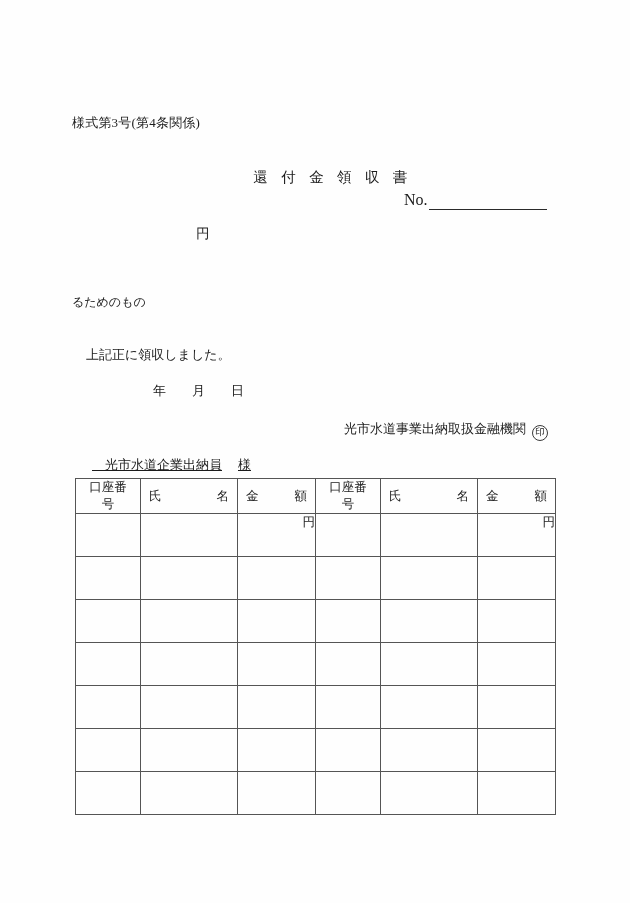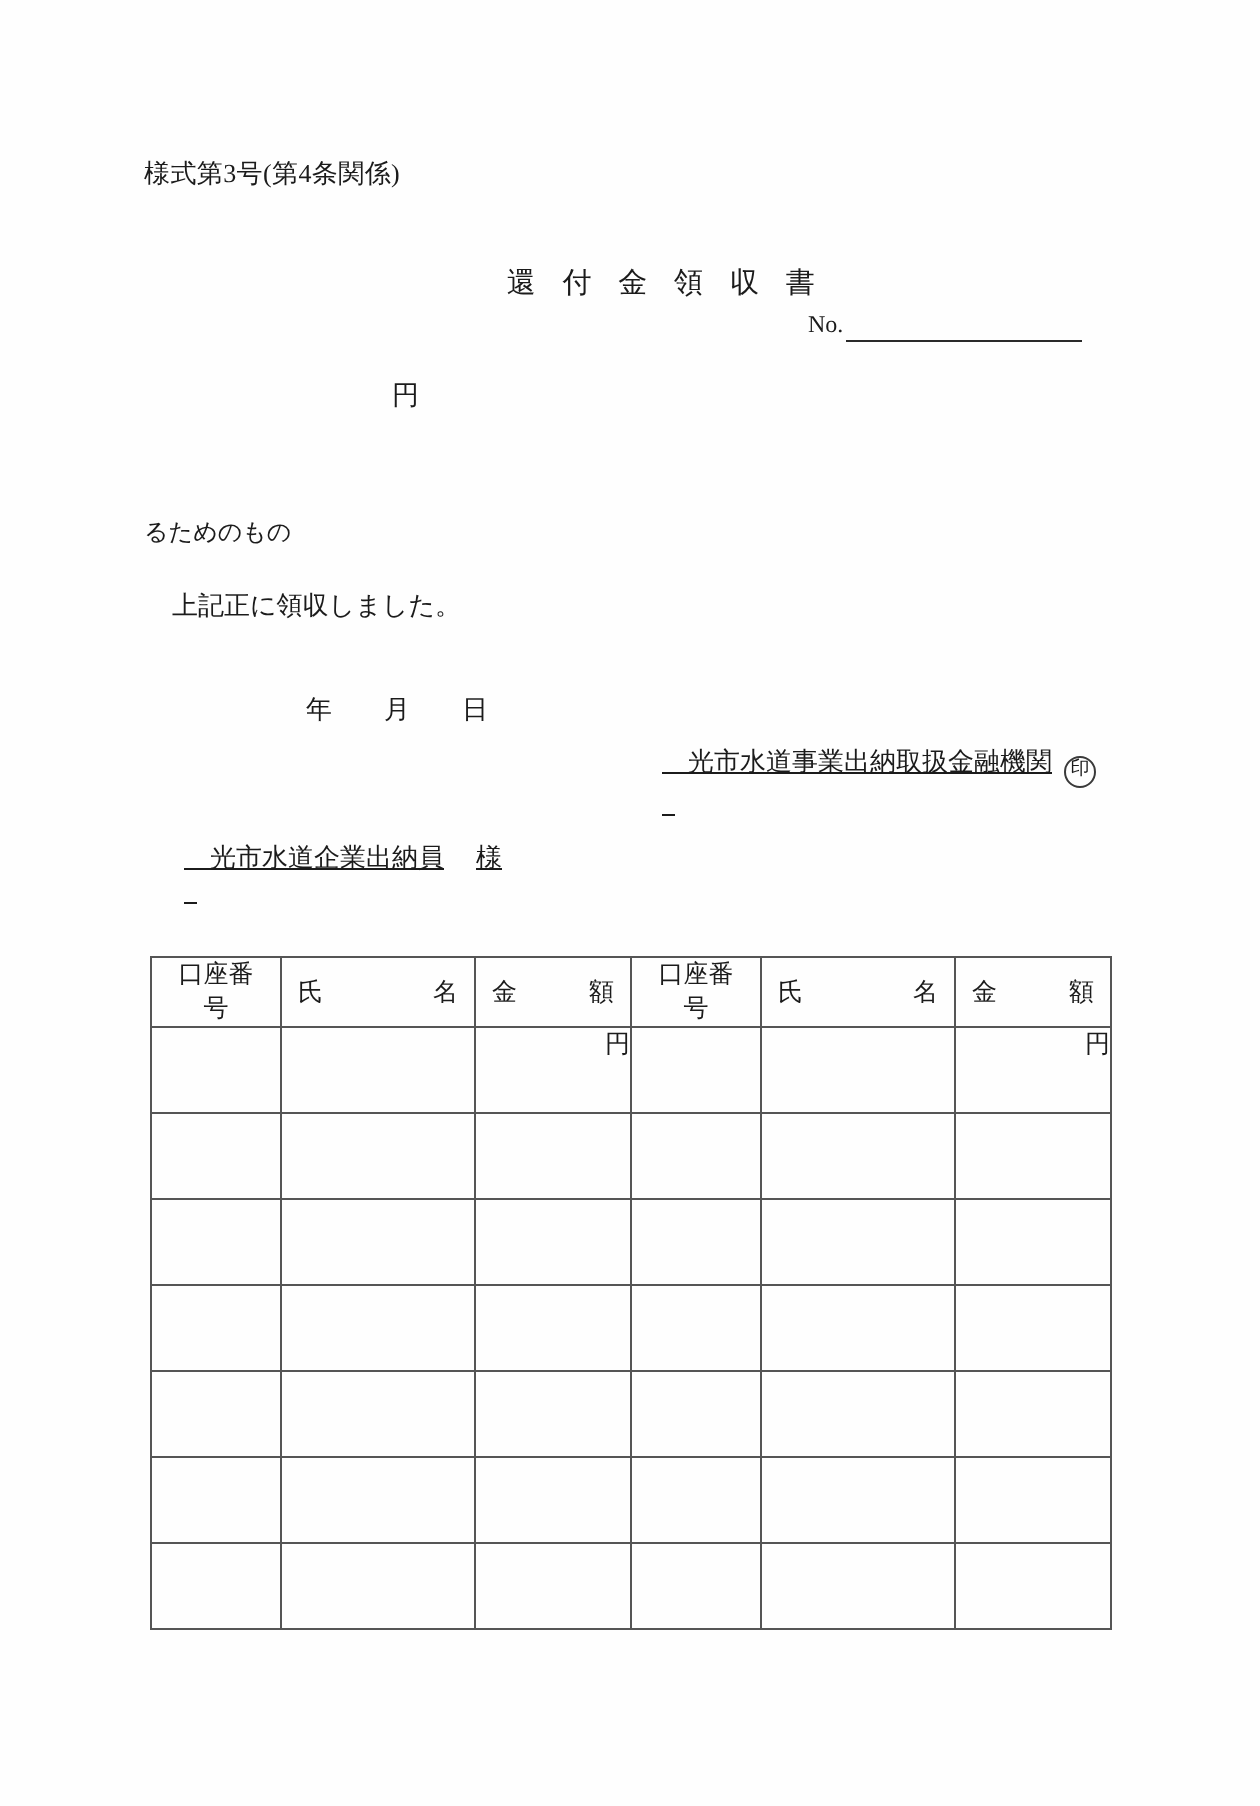--- a/index.html
+++ b/index.html
@@ -15,42 +15,42 @@
   }
   .page {
     position: relative;
     width: 630px;
     height: 903px;
     background: #fefefe;
     overflow: hidden;
   }
 
   
-  .abs { position: absolute; white-space: pre; }
+  .abs { position: absolute; white-space: pre; margin-top: 36px; }
   .form-id {
     left: 72px;
     top: 78px;
     font-size: 13px;
     letter-spacing: 0.2px;
   }
   .doc-title {
     left: 0;
     right: 0;
     top: 115px;
     text-align: center;
     font-size: 14.5px;
     letter-spacing: 0.4px;
     padding-left: 15px;
   }
   .doc-title .sp { display: inline-block; width: 13px; }
 
   .no-line {
     left: 404px;
     top: 155px;
-    font-size: 12px;
+    font-size: 16px;
     display: flex;
     align-items: flex-end;
   }
   .no-label { padding-bottom: 1px; }
   .no-rule {
     display: inline-block;
     width: 118px;
     border-bottom: 1px solid #2a2a2a;
     height: 14px;
     margin-left: 1px;
@@ -68,33 +68,32 @@
     font-size: 13px;
     letter-spacing: 0.1px;
   }
   .body-line2 {
     left: 72px;
     top: 258px;
     font-size: 12px;
   }
   .receipt-line {
     left: 86px;
-    top: 294px;
+    top: 310px;
     font-size: 13px;
   }
   .date-line {
     left: 140px;
     top: 330px;
     font-size: 13px;
   }
   .bank-line {
     left: 331px;
-    top: 356px;
-    font-size: 13px;
-    text-decoration: underline;
+    top: 368px;
+    font-size: 13px;
   }
   .seal {
     display: inline-block;
     width: 14px;
     height: 14px;
     line-height: 12px;
     border: 1px solid #3a3a3a;
     border-radius: 50%;
     font-size: 9.5px;
     text-align: center;

